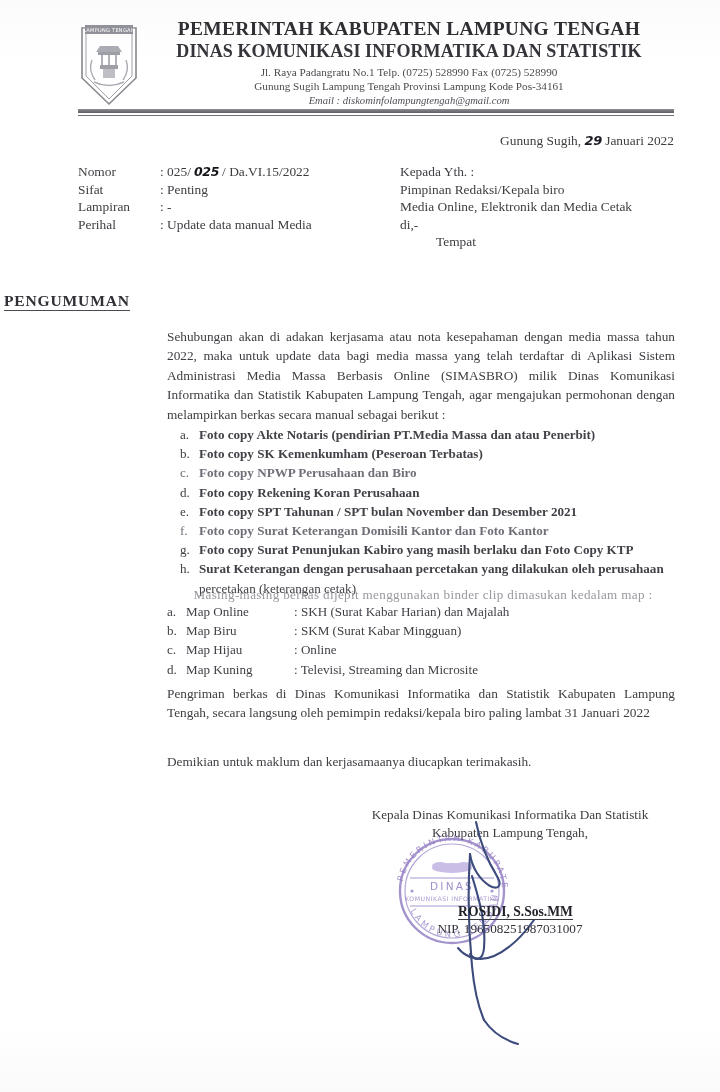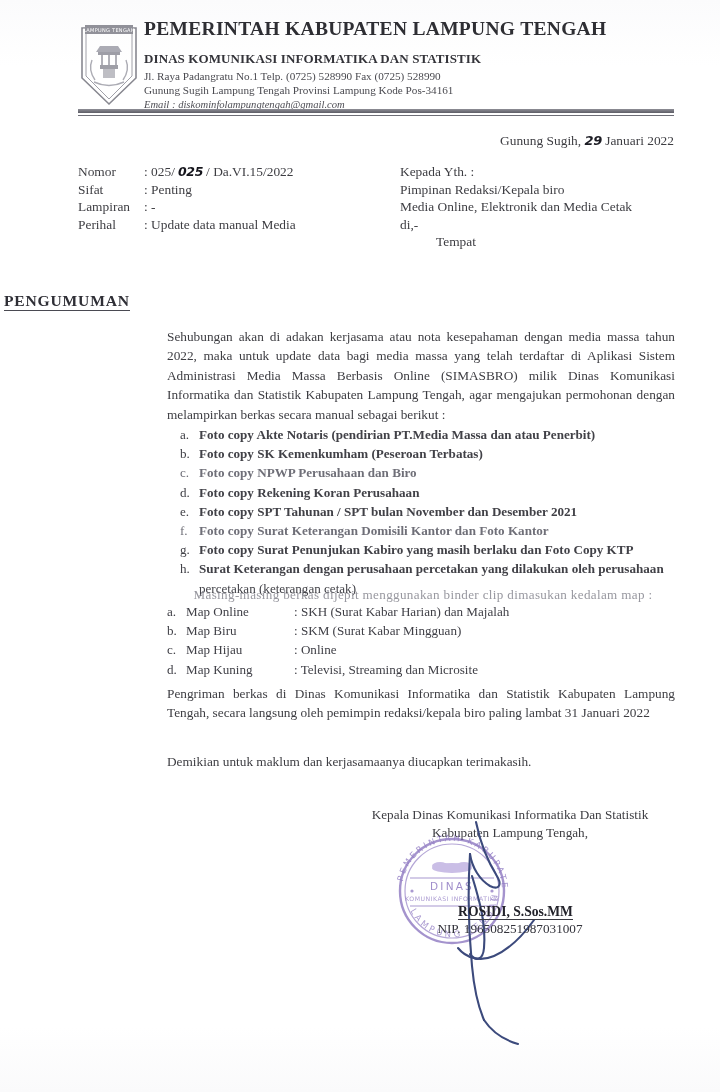--- a/index.html
+++ b/index.html
@@ -16,49 +16,49 @@
     background: linear-gradient(180deg,#fbfbfc 0%,#ffffff 6%,#ffffff 94%,#fafafb 100%);
   }
 
   
   .letterhead {
     position: absolute; left: 0; top: 18px; width: 720px;
     display: flex; align-items: flex-start; padding: 0 46px 0 78px;
   }
   .crest { width: 62px; flex: 0 0 62px; margin-top: 4px; }
   .crest svg { display: block; width: 62px; height: 86px; opacity: .82; }
-  .lh-text { flex: 1; padding-left: 4px; }
+  .lh-text { flex: 1; text-align: center; padding-left: 4px; }
   .lh-l1 {
     font-size: 19.5px; font-weight: bold; letter-spacing: .3px;
     color: #2e2e33; line-height: 1.12;
   }
   .lh-l2 {
-    font-size: 13px; font-weight: bold; letter-spacing: .1px;
-    color: #34343a; line-height: 1.2; margin-top: 11px;
+    font-size: 18px; font-weight: bold; letter-spacing: .1px;
+    color: #34343a; line-height: 1.2; margin-top: 1px;
   }
   .lh-l3 { font-size: 11.2px; color: #4a4a50; margin-top: 3px; line-height: 1.25; }
   .lh-l4 { font-size: 11.2px; color: #4a4a50; line-height: 1.25; }
   .lh-l5 { font-size: 10.6px; font-style: italic; color: #4e4e55; margin-top: 2px; }
   .rule-wrap { position: absolute; left: 78px; top: 109px; width: 596px; }
   .rule-thick { height: 4px; background: linear-gradient(180deg,#8e8e96,#5d5d66); }
   .rule-thin { height: 1.5px; background: #6d6d76; margin-top: 1.5px; }
 
   
   .dateline {
     position: absolute; right: 46px; top: 133px;
     font-size: 13.4px; color: #3d3d42; white-space: nowrap;
   }
   .hand {
     font-family: "DejaVu Sans", sans-serif;
     font-weight: bold; font-style: italic;
     color: #1c1c24; font-size: 13px; letter-spacing: -.4px;
   }
 
   .meta { position: absolute; left: 78px; top: 163px; width: 310px; }
-  .meta-row { display: flex; font-size: 13.4px; line-height: 17.6px; color: #3d3d42; }
+  .meta-row { display: flex; font-size: 13.4px; line-height: 17.6px; color: #3d3d42; gap: 16px; }
   .meta-k { width: 66px; flex: 0 0 66px; }
   .meta-v { flex: 1; white-space: nowrap; }
   .hand-num {
     font-family: "DejaVu Sans", sans-serif; font-weight: bold; font-style: italic;
     font-size: 12.5px; color: #15151c; letter-spacing: -.3px; padding: 0 3px;
   }
 
   .addr { position: absolute; left: 400px; top: 163px; width: 290px; }
   .addr div { font-size: 13.4px; line-height: 17.6px; color: #3d3d42; white-space: nowrap; }
   .addr .indent { padding-left: 36px; }

